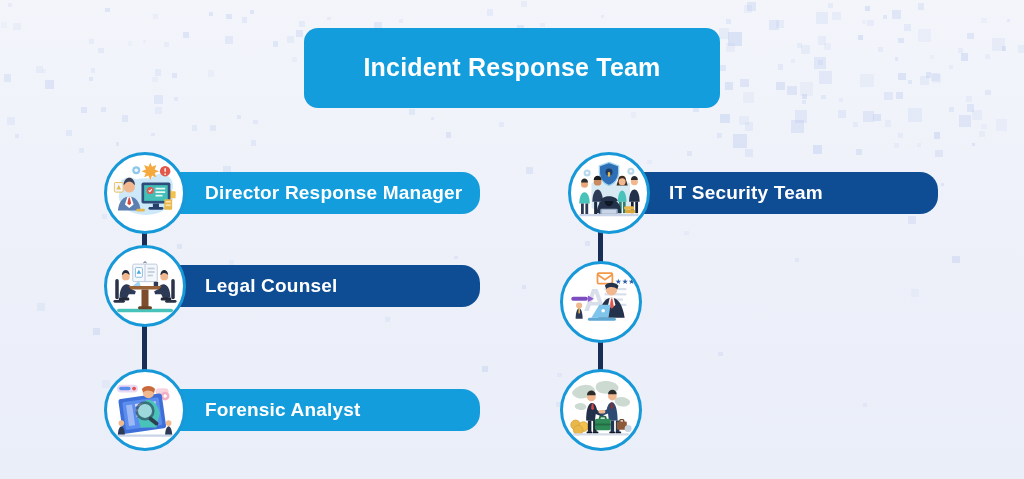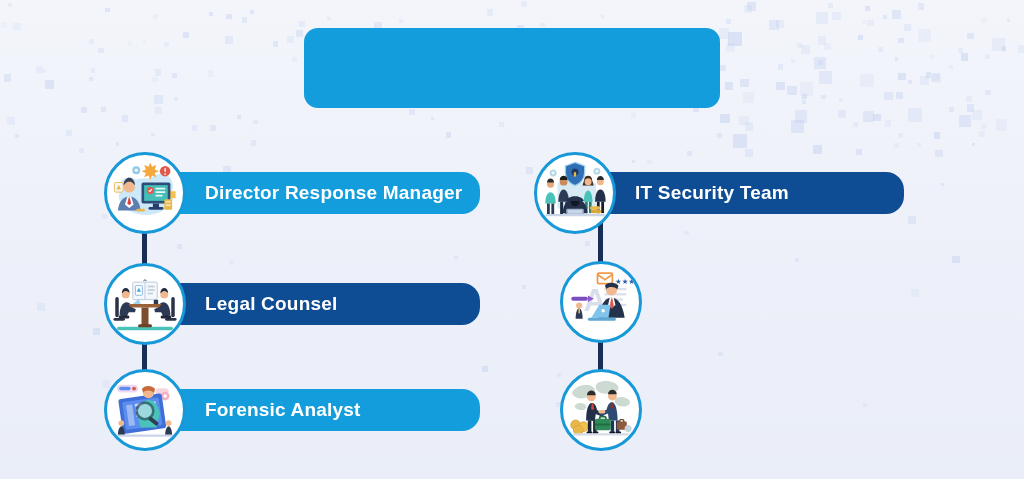--- a/index.html
+++ b/index.html
@@ -234,20 +234,21 @@
       <div class="px" style="left: 0.793465px; top: 22.045px; width: 6.02836px; height: 6.02836px; opacity: 0.101098;"></div>
       <div class="px" style="left: 155.091px; top: 69.4191px; width: 6.32648px; height: 6.32648px; opacity: 0.201494;"></div>
       <div class="px" style="left: 42.3974px; top: 68.876px; width: 3.81473px; height: 3.81473px; opacity: 0.116624;"></div>
       <div class="px" style="left: 80.948px; top: 107.267px; width: 6.23323px; height: 6.23323px; opacity: 0.276112;"></div>
       <div class="px" style="left: 171.684px; top: 73.3556px; width: 4.98727px; height: 4.98727px; opacity: 0.273429;"></div>
       <div class="px" style="left: 98.2936px; top: 47.9109px; width: 5.27085px; height: 5.27085px; opacity: 0.214546;"></div>
       <div class="px" style="left: 88.6967px; top: 39.1801px; width: 4.99414px; height: 4.99414px; opacity: 0.187742;"></div>
     </div>
 
   <div class="title-box">
+    <div>Incident Response Team</div>
   </div>
 
   <div class="connector left"></div>
   <div class="connector right"></div>
 
   <div class="role-row" style="left:104px;top:152px;width:376px;">
     <div class="bar light" style="left:56px;width:320px;">
       <span>Director Response Manager</span>
     </div>
     <div class="circle">
@@ -280,21 +281,21 @@
         <circle cx="22" cy="33" r="6.5" fill="#F1B78E"></circle>
         <path d="M15.5 31c0-5.5 3.5-8.5 6.5-8.5s6.5 3 6.5 8.5l-2-2c-1.5-2.5-7.5-2.5-9 0z" fill="#3A3F55"></path>
         <rect x="30" y="58" width="10" height="3" rx="1.5" fill="#E8B84B"></rect>
         <rect x="62" y="47" width="9" height="12" rx="1" fill="#E8B84B"></rect>
           <rect x="63.5" y="49" width="6" height="2" fill="#F7E2AE"></rect>
           <rect x="63.5" y="53" width="6" height="2" fill="#F7E2AE"></rect>
       </svg>
     </div>
   </div>
 
-  <div class="role-row" style="left:104px;top:263px;width:376px;">
+  <div class="role-row" style="left:104px;top:245px;width:376px;">
     <div class="bar dark" style="left:56px;width:320px;">
       <span>Legal Counsel</span>
     </div>
     <div class="circle">
       <svg width="70" height="70" viewBox="0 0 80 80">
         <rect x="8" y="66" width="64" height="4" rx="2" fill="#49C3BA"></rect>
         <path d="M38 14l2-2 2 2" stroke="#8A97A8" stroke-width="1.2" fill="none"></path>
         <rect x="26" y="15" width="28" height="20" rx="1.5" fill="#F4F7FB" stroke="#B9C6D8"></rect>
         <path d="M40 15v20" stroke="#B9C6D8"></path>
         <rect x="29" y="19" width="8" height="11" rx="1" fill="#fff" stroke="#7FB3D8"></rect>
@@ -350,21 +351,21 @@
         <rect x="46" y="47" width="13" height="4.5" rx="2.25" transform="rotate(38 46 47)" fill="#2C3E50"></rect>
         <circle cx="13" cy="55" r="3.2" fill="#F1B78E"></circle>
           <path d="M9 69c0-6.5 2-10.5 4-10.5s4 4 4 10.5z" fill="#2C3A55"></path>
         <circle cx="67" cy="55" r="3.2" fill="#F1B78E"></circle>
           <path d="M63 69c0-6.5 2-10.5 4-10.5s4 4 4 10.5z" fill="#2C3A55"></path>
         <rect x="6" y="68" width="68" height="2.5" rx="1.25" fill="#C9D4E8"></rect>
       </svg>
     </div>
   </div>
 
-  <div class="role-row" style="left:534px;top:152px;width:370px;">
+  <div class="role-row" style="left:568px;top:152px;width:370px;">
     <div class="bar dark" style="left:56px;width:314px;">
       <span>IT Security Team</span>
     </div>
     <div class="circle">
       <svg width="70" height="70" viewBox="0 0 80 80">
         <rect x="20" y="28" width="44" height="30" rx="2" fill="#D7E9F3"></rect>
         <circle cx="15" cy="17" r="4" fill="#B9D8EA"></circle>
           <circle cx="15" cy="17" r="1.6" fill="#F2F8FC"></circle>
         <circle cx="65" cy="15" r="4" fill="#B9D8EA"></circle>
           <circle cx="65" cy="15" r="1.6" fill="#F2F8FC"></circle>

